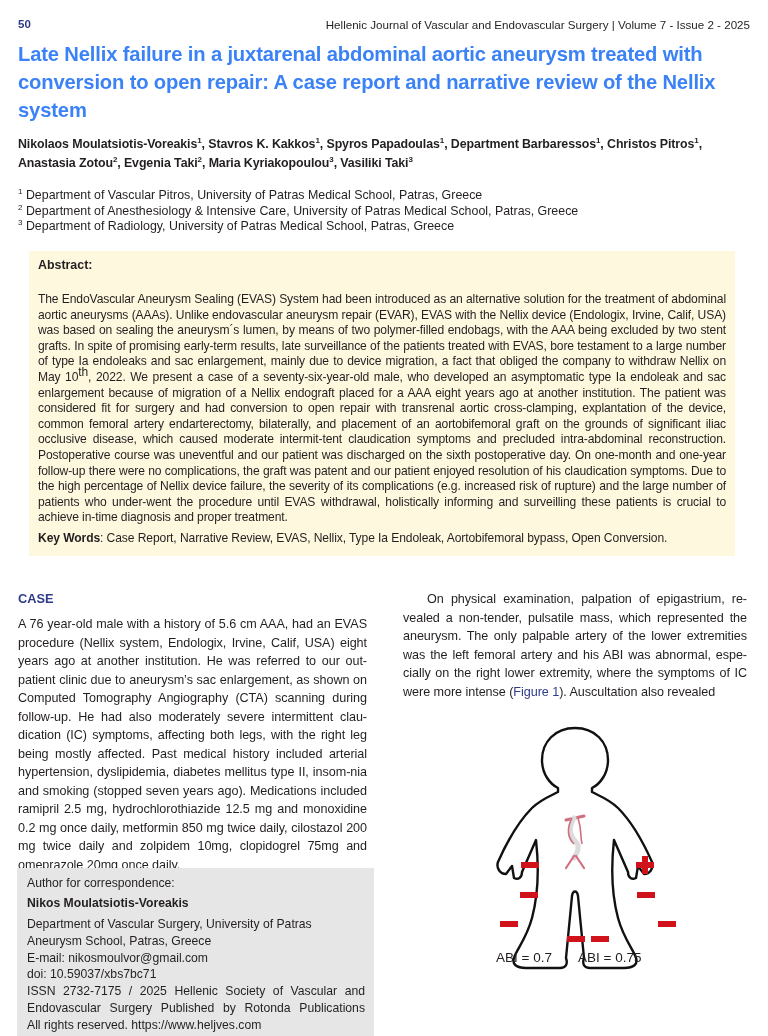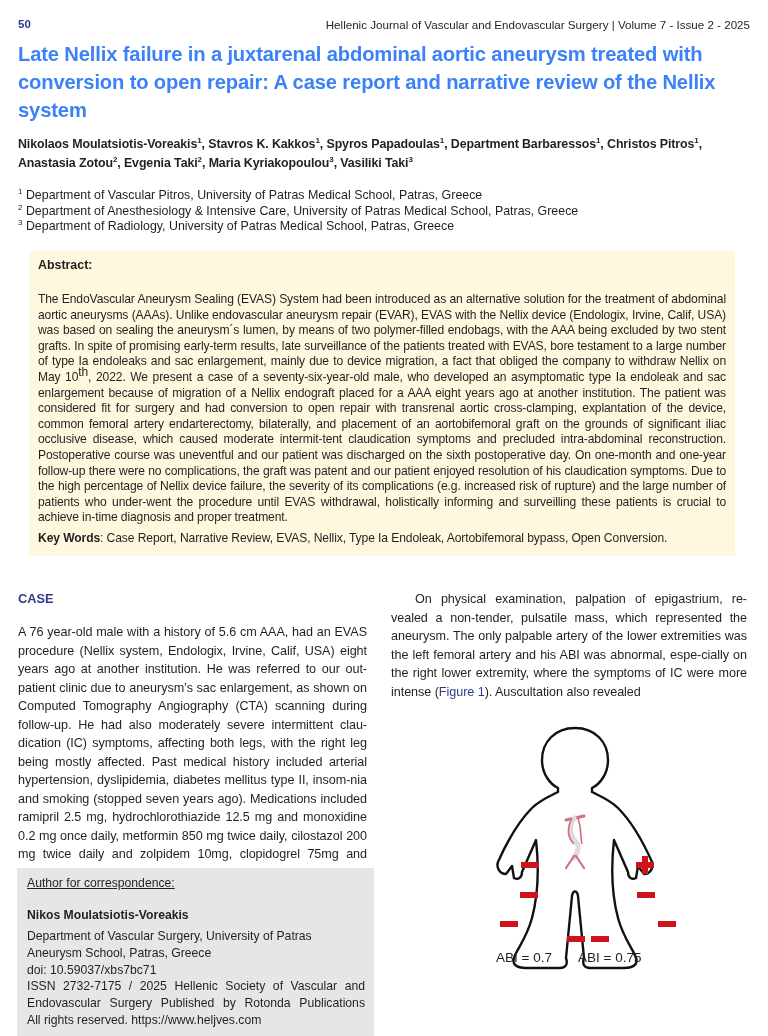--- a/index.html
+++ b/index.html
@@ -18,31 +18,31 @@
   .affil { display: block; }
 
   .abstract-box { position: absolute; top: 251px; left: 29px; width: 706px; height: 305px; background: #fdf8de; padding: 6px 9px 0 9px; }
   .abstract-head { font-weight: bold; font-size: 12.4px; line-height: 16px; margin-bottom: 19px; }
   .abstract-text { font-size: 12.1px; line-height: 15.6px; text-align: justify; letter-spacing: -0.12px; }
   .abstract-text sup { font-size: 12px; vertical-align: super; line-height: 0; }
   .keywords { margin-top: 5px; font-size: 12.1px; line-height: 15.6px; letter-spacing: -0.1px; }
   .keywords b { font-weight: bold; }
 
   .col-left { position: absolute; top: 590px; left: 18px; width: 349px; }
-  .section-head { color: #2e3a8c; font-weight: bold; font-size: 12.8px; line-height: 17px; margin-bottom: 16px; }
+  .section-head { color: #2e3a8c; font-weight: bold; font-size: 12.8px; line-height: 17px; margin-bottom: 8px; }
   .body-text { font-size: 12.6px; line-height: 18.5px; text-align: justify; color: #231f20; letter-spacing: -0.05px; }
 
   .author-box { position: absolute; top: 868px; left: 17px; width: 357px; height: 168px; background: #e6e6e7; padding: 7px 9px 0 10px; font-size: 12.2px; color: #231f20; }
-  .author-box .corr-head { text-decoration: underline; line-height: 16px; margin-bottom: 16px; }
+  .author-box .corr-head { line-height: 16px; margin-bottom: 4px; }
   .author-box .corr-name { font-weight: bold; line-height: 16px; margin-bottom: 5px; }
   .author-box .line { line-height: 16.8px; }
   .author-box .justify { text-align: justify; text-align-last: justify; }
 
   .col-right { position: absolute; top: 590px; left: 391px; width: 356px; }
-  .indent { text-indent: 24px; }
+  .indent { text-indent: 24px; margin-left: 12px; }
   .fig-link { color: #2e3a8c; }
 
   .figure { position: absolute; top: 718px; left: 470px; width: 210px; height: 255px; }
   .figure svg { width: 210px; height: 255px; display: block; }
   .abi-label { position: absolute; top: 950px; font-size: 13.5px; color: #231f20; }
   .abi-right { left: 496px; }
   .abi-left-leg { left: 578px; }
 
   .caption { position: absolute; top: 1039px; left: 391px; width: 356px; font-size: 12px; line-height: 16.8px; color: #231f20; }
   .caption .fig-label { color: #2e3a8c; }
@@ -84,20 +84,21 @@
 <div class="col-left">
   <h2 class="section-head">CASE</h2>
   <p class="body-text">A 76 year-old male with a history of 5.6 cm AAA, had an EVAS procedure (Nellix system, Endologix, Irvine, Calif, USA) eight years ago at another institution. He was referred to our out-patient clinic due to aneurysm’s sac enlargement, as shown on Computed Tomography Angiography (CTA) scanning during follow-up. He had also moderately severe intermittent clau-dication (IC) symptoms, affecting both legs, with the right leg being mostly affected. Past medical history included arterial hypertension, dyslipidemia, diabetes mellitus type II, insom-nia and smoking (stopped seven years ago). Medications included ramipril 2.5 mg, hydrochlorothiazide 12.5 mg and monoxidine 0.2 mg once daily, metformin 850 mg twice daily, cilostazol 200 mg twice daily and zolpidem 10mg, clopidogrel 75mg and omeprazole 20mg once daily.</p>
 </div>
 
 <div class="author-box">
   <div class="corr-head">Author for correspondence:</div>
   <div class="corr-name">Nikos Moulatsiotis-Voreakis</div>
   <div class="line">Department of Vascular Surgery, University of Patras</div>
   <div class="line">Aneurysm School, Patras, Greece</div>
+  <div class="line">E-mail: nikosmoulvor@gmail.com</div>
   <div class="line">doi: 10.59037/xbs7bc71</div>
   <div class="line justify">ISSN 2732-7175 / 2025 Hellenic Society of Vascular and</div>
   <div class="line justify">Endovascular Surgery Published by Rotonda Publications</div>
   <div class="line">All rights reserved. https://www.heljves.com</div>
 </div>
 
 <div class="col-right">
   <p class="body-text indent"><span>On physical examination, palpation of epigastrium, re-vealed a non-tender, pulsatile mass, which represented the aneurysm. The only palpable artery of the lower extremities was the left femoral artery and his ABI was abnormal, espe-cially on the right lower extremity, where the symptoms of IC were more intense (</span><span class="fig-link">Figure 1</span><span>). Auscultation also revealed</span></p>
 </div>
 

